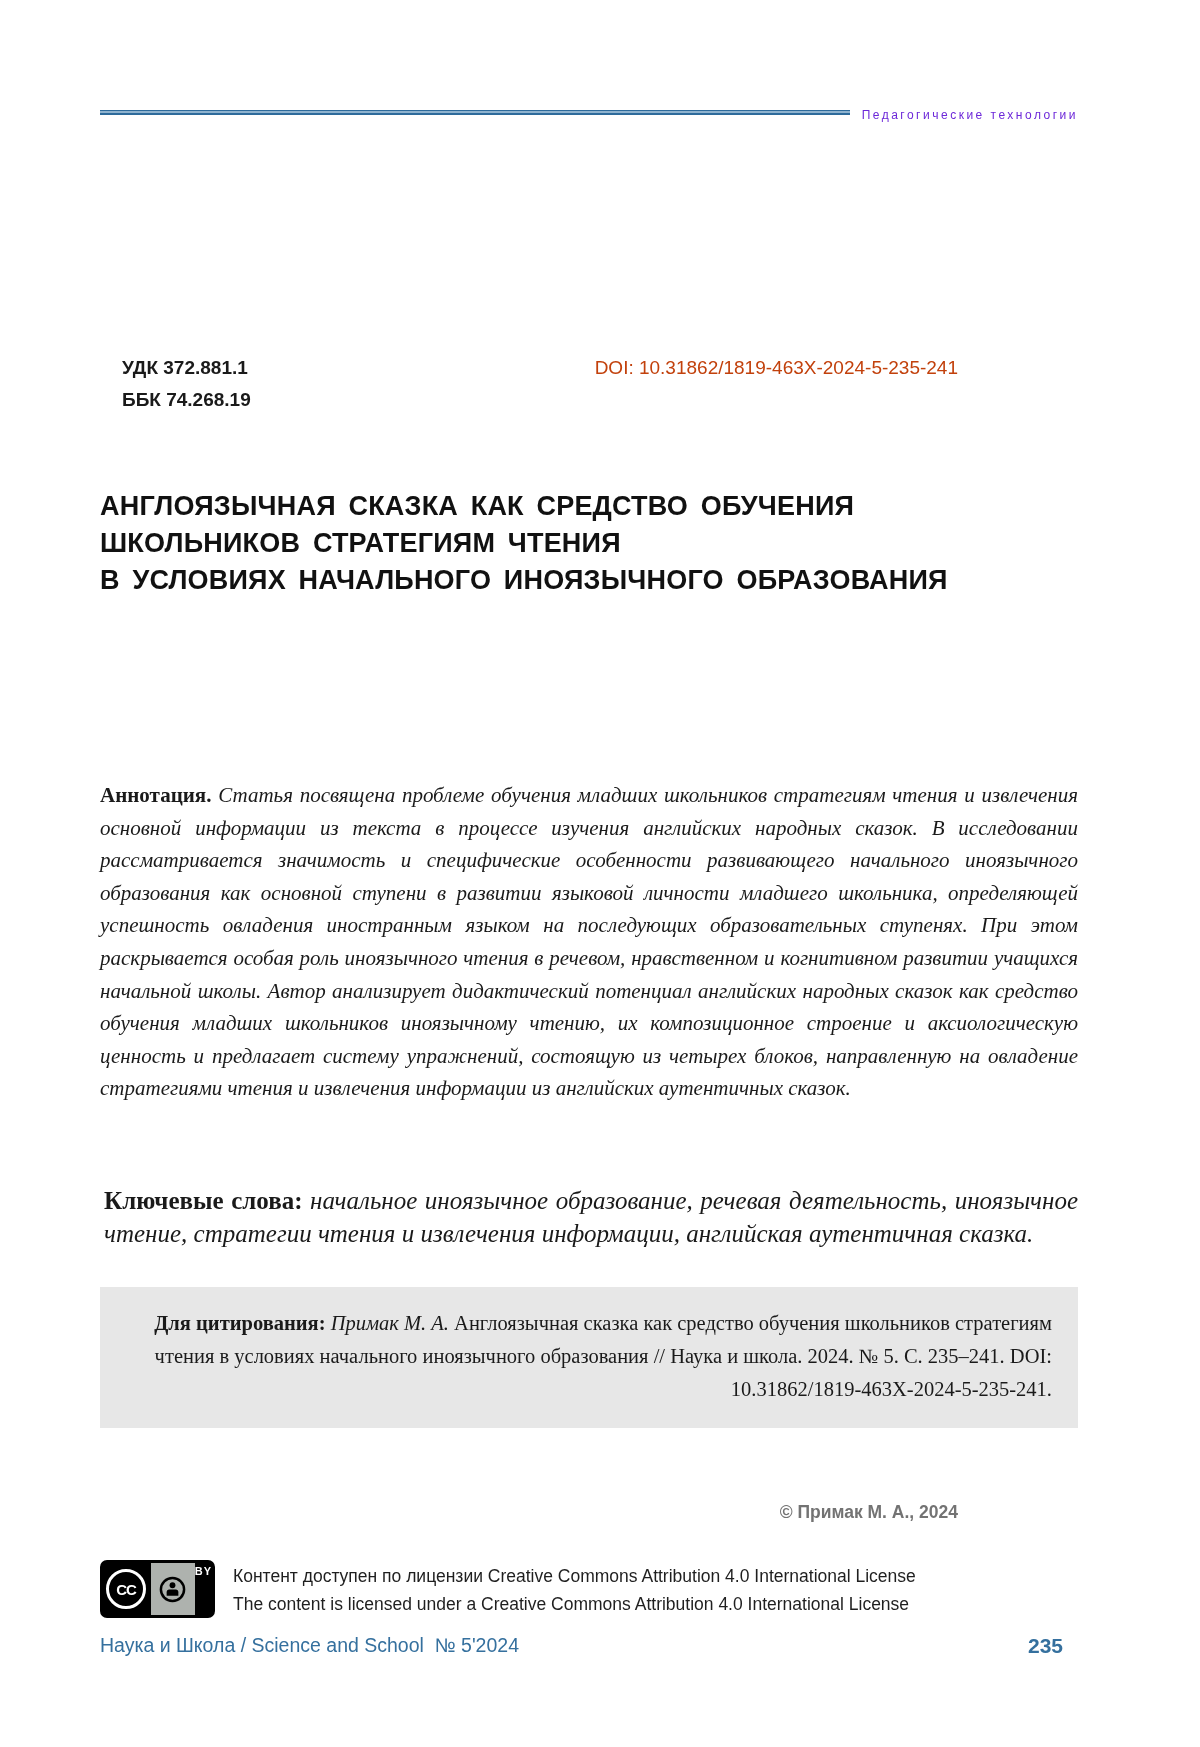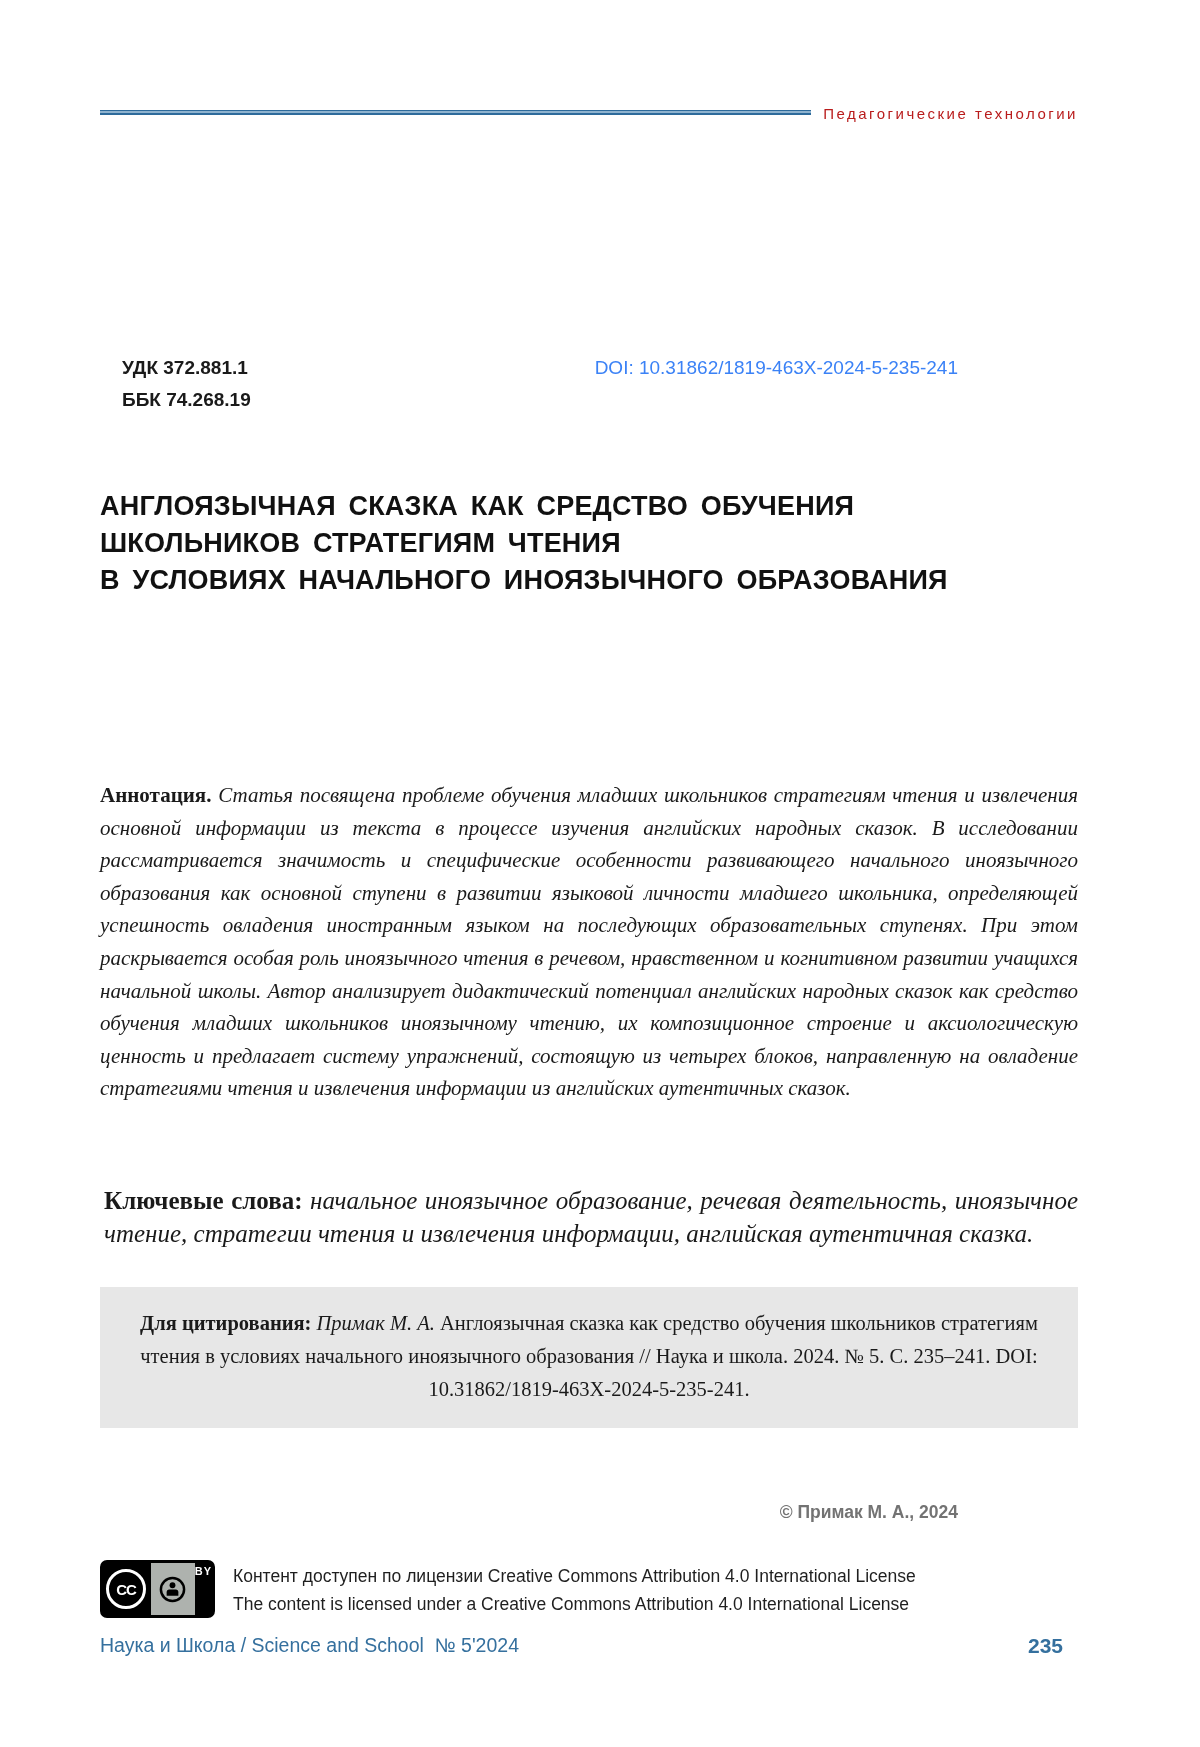--- a/index.html
+++ b/index.html
@@ -26,40 +26,40 @@
     height: 5px;
     margin-right: 12px;
     margin-bottom: 7px;
     background: linear-gradient(to bottom,
       #2e6b9b 0%, #2e6b9b 30%,
       #8fb3cf 30%, #8fb3cf 62%,
       #2e6b9b 62%, #2e6b9b 100%);
   }
   .header-label {
     font-family: "Liberation Sans", sans-serif;
-    font-size: 15px;
+    font-size: 12px;
     letter-spacing: 2.5px;
-    color: #b91c1c;
+    color: #6d28d9;
     white-space: nowrap;
   }
 
   
   .meta-row {
     position: absolute;
     top: 352px; left: 122px; right: 242px;
     display: flex;
     justify-content: space-between;
     align-items: flex-start;
     font-family: "Liberation Sans", sans-serif;
     font-size: 19px;
     line-height: 32px;
     gap: 24px;
   }
   .meta-left { font-weight: bold; color: #1a1a1a; }
-  .meta-doi { font-weight: normal; color: #3b82f6; }
+  .meta-doi { font-weight: normal; color: #c2410c; }
 
   
   .title-block {
     position: absolute;
     top: 488px; left: 100px; right: 122px;
     font-family: "Liberation Sans", sans-serif;
     font-weight: bold;
     font-size: 27px;
     line-height: 37px;
     color: #111111;
@@ -104,21 +104,21 @@
 
   
   .citation-box {
     position: absolute;
     top: 1287px; left: 100px; right: 122px;
     background: #e7e7e7;
     box-sizing: border-box;
     padding: 20px 26px 22px 26px;
     font-size: 20.5px;
     line-height: 33px;
-    text-align: center;
+    text-align: right;
   }
 
   
   .copyright-line {
     position: absolute;
     top: 1502px; left: 100px; right: 242px;
     text-align: right;
     font-family: "Liberation Sans", sans-serif;
     font-weight: bold;
     font-size: 17.5px;

